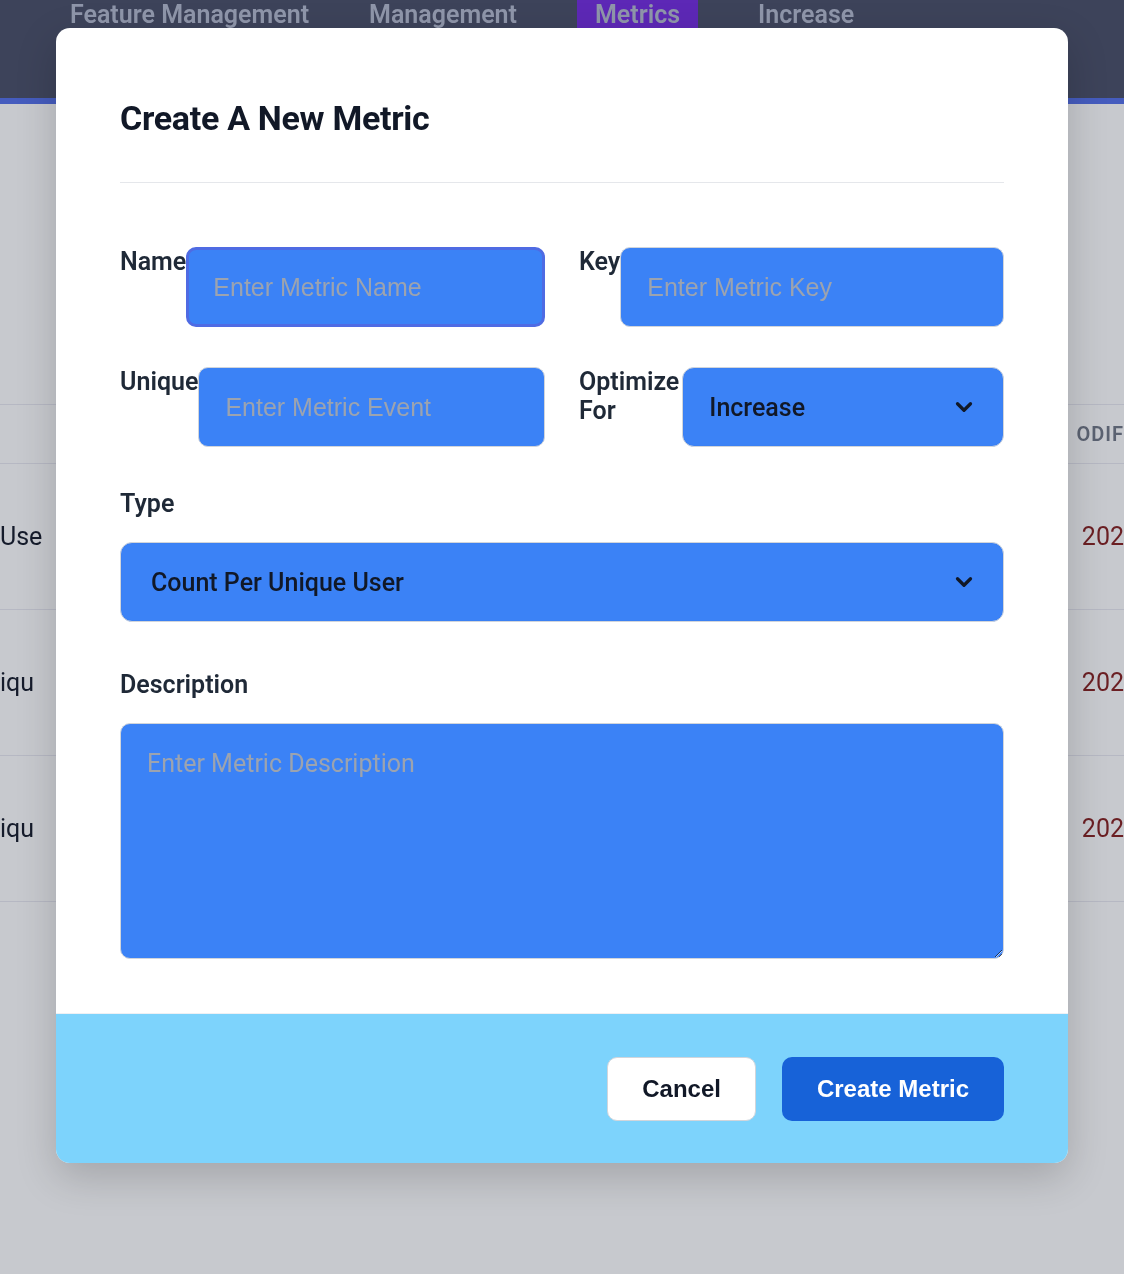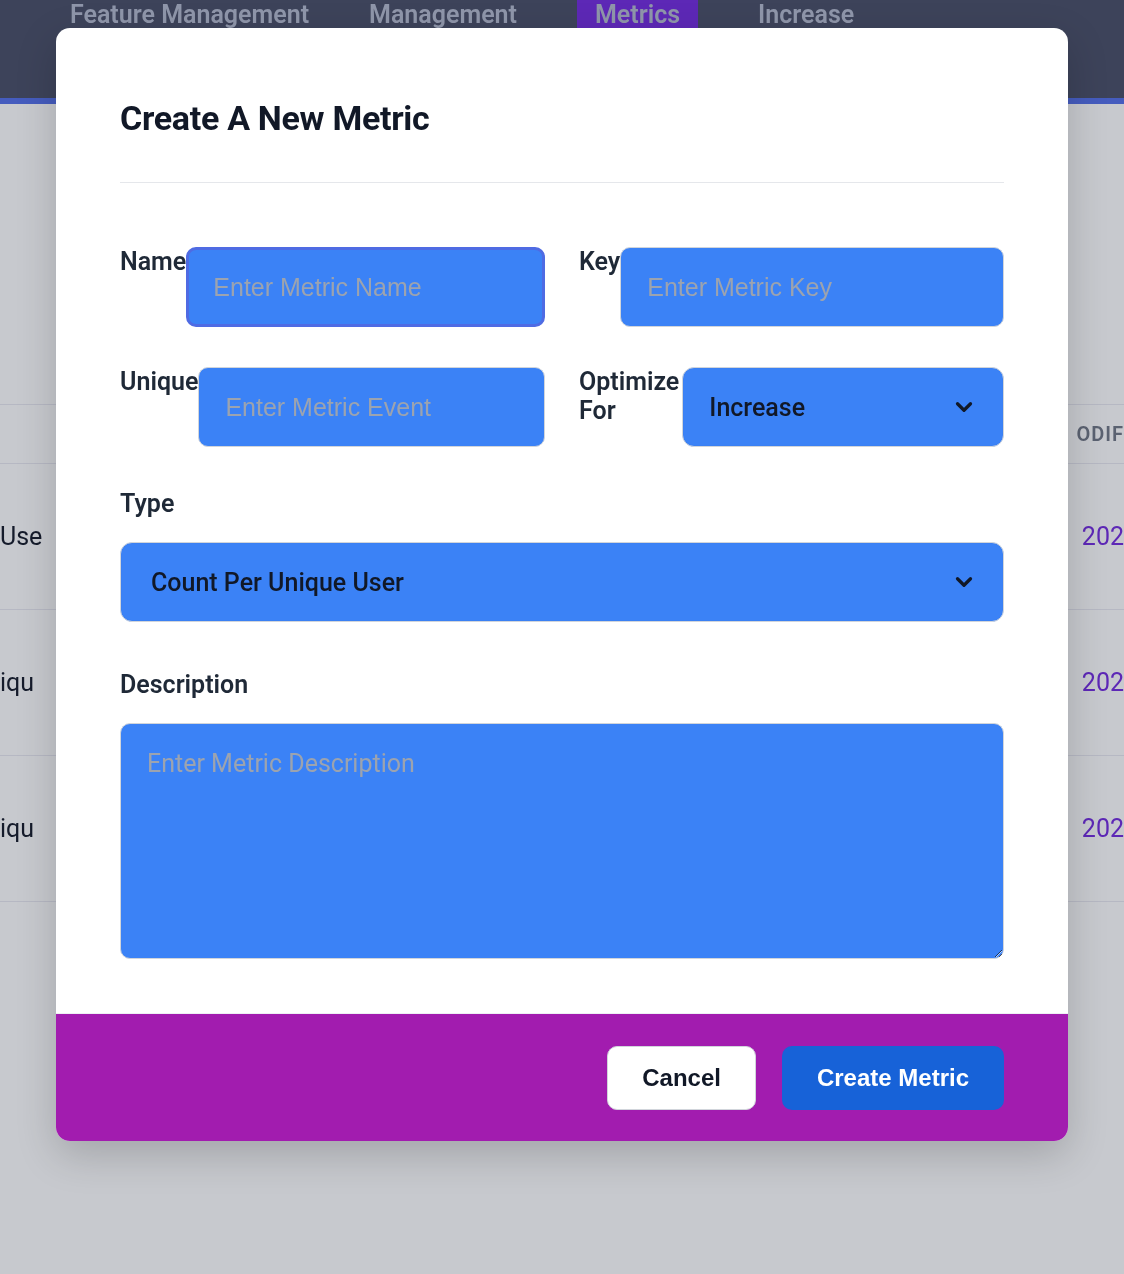--- a/index.html
+++ b/index.html
@@ -61,21 +61,21 @@
     height: 146px;
     border-bottom: 1px solid #dfe1e9;
     display:flex;
     justify-content:space-between;
     align-items:center;
     font-size:25px;
     color:#111827;
     padding-right:0;
   }
   .bg-row .left { color:#111827; white-space:nowrap; }
-  .bg-row .right { color:#6d28d9; white-space:nowrap; }
+  .bg-row .right { color:#7f1d1d; white-space:nowrap; }
 
   
   .overlay {
     position: absolute;
     inset: 0;
     background: rgba(37,42,58,0.22);
   }
   .modal {
     position: absolute;
     left: 56px;
@@ -147,22 +147,22 @@
   .select-control .value { color:#111827; font-weight:500; }
   .select-control .chev svg { display:block; }
   textarea.control {
     height: 236px;
     padding: 22px 26px;
     resize: both;
     line-height: 1.4;
     font-family: inherit;
   }
   .modal-footer {
-    background: #a21caf;
-    height: 128px;
+    background: #7dd3fc;
+    height: 150px;
     display: flex;
     align-items: center;
     justify-content: flex-end;
     gap: 26px;
     padding: 0 64px;
     border-top: 1px solid #eef0f4;
   }
   .btn {
     height: 64px;
     border-radius: 10px;

